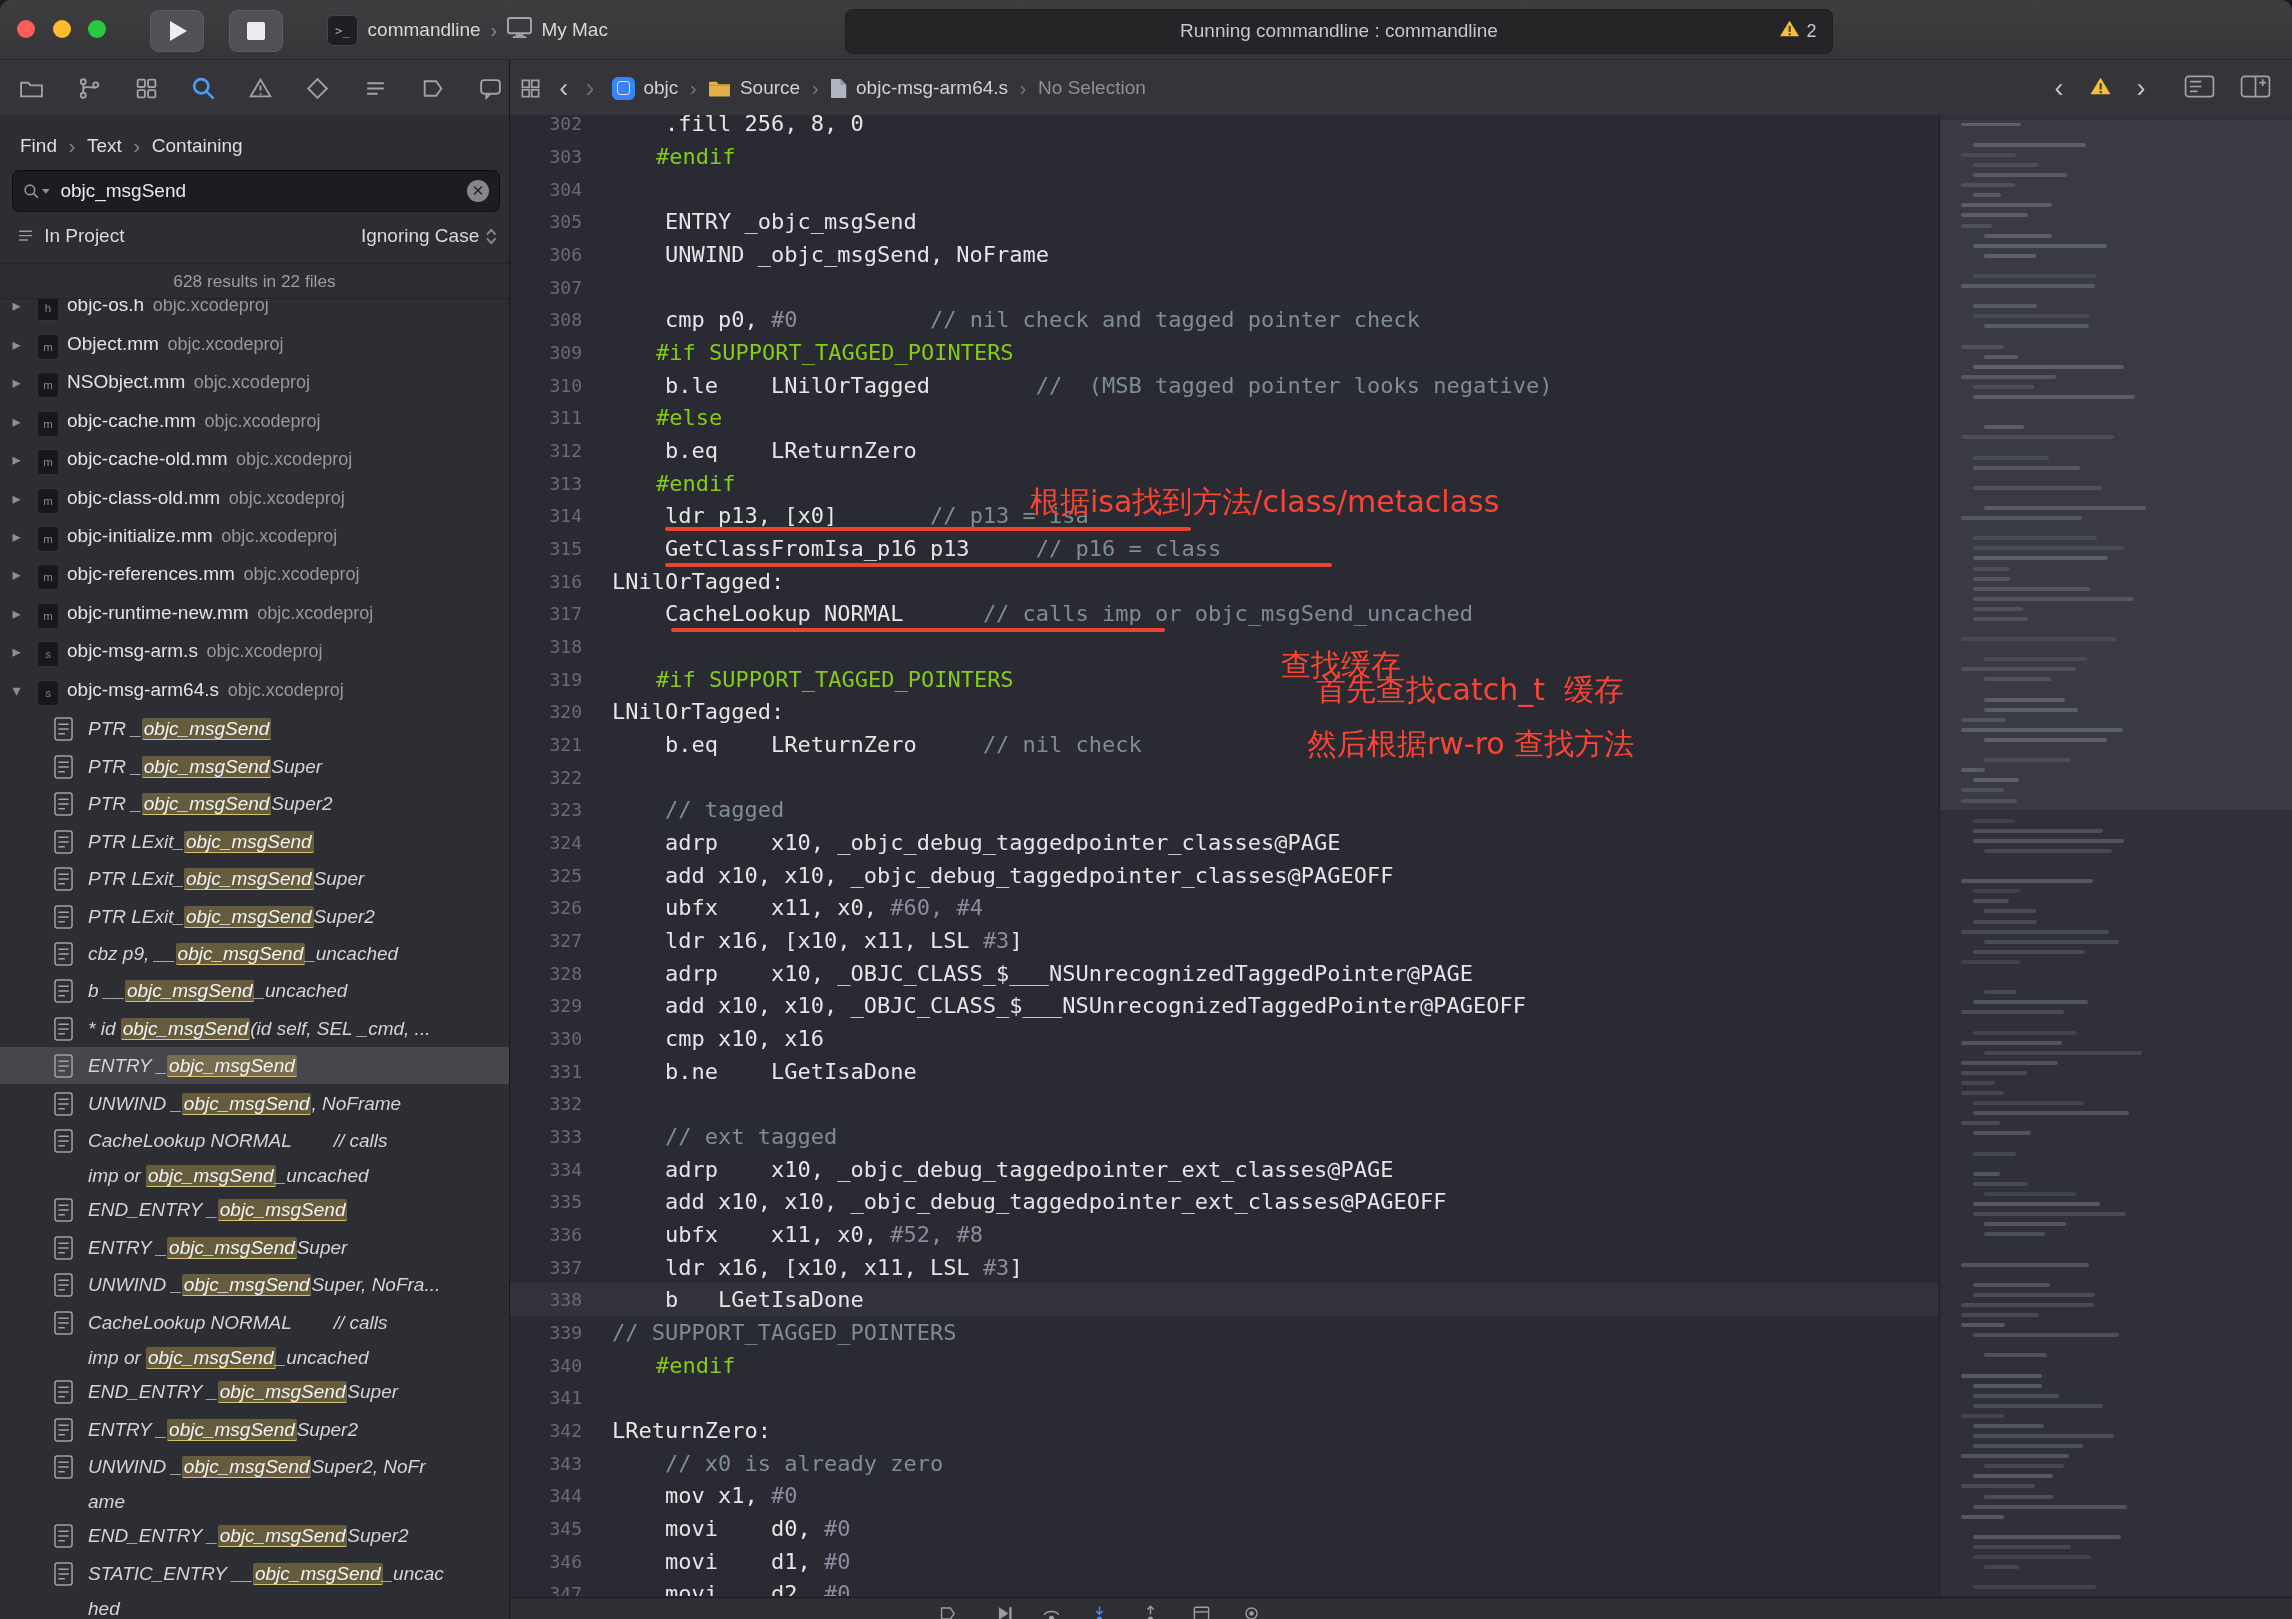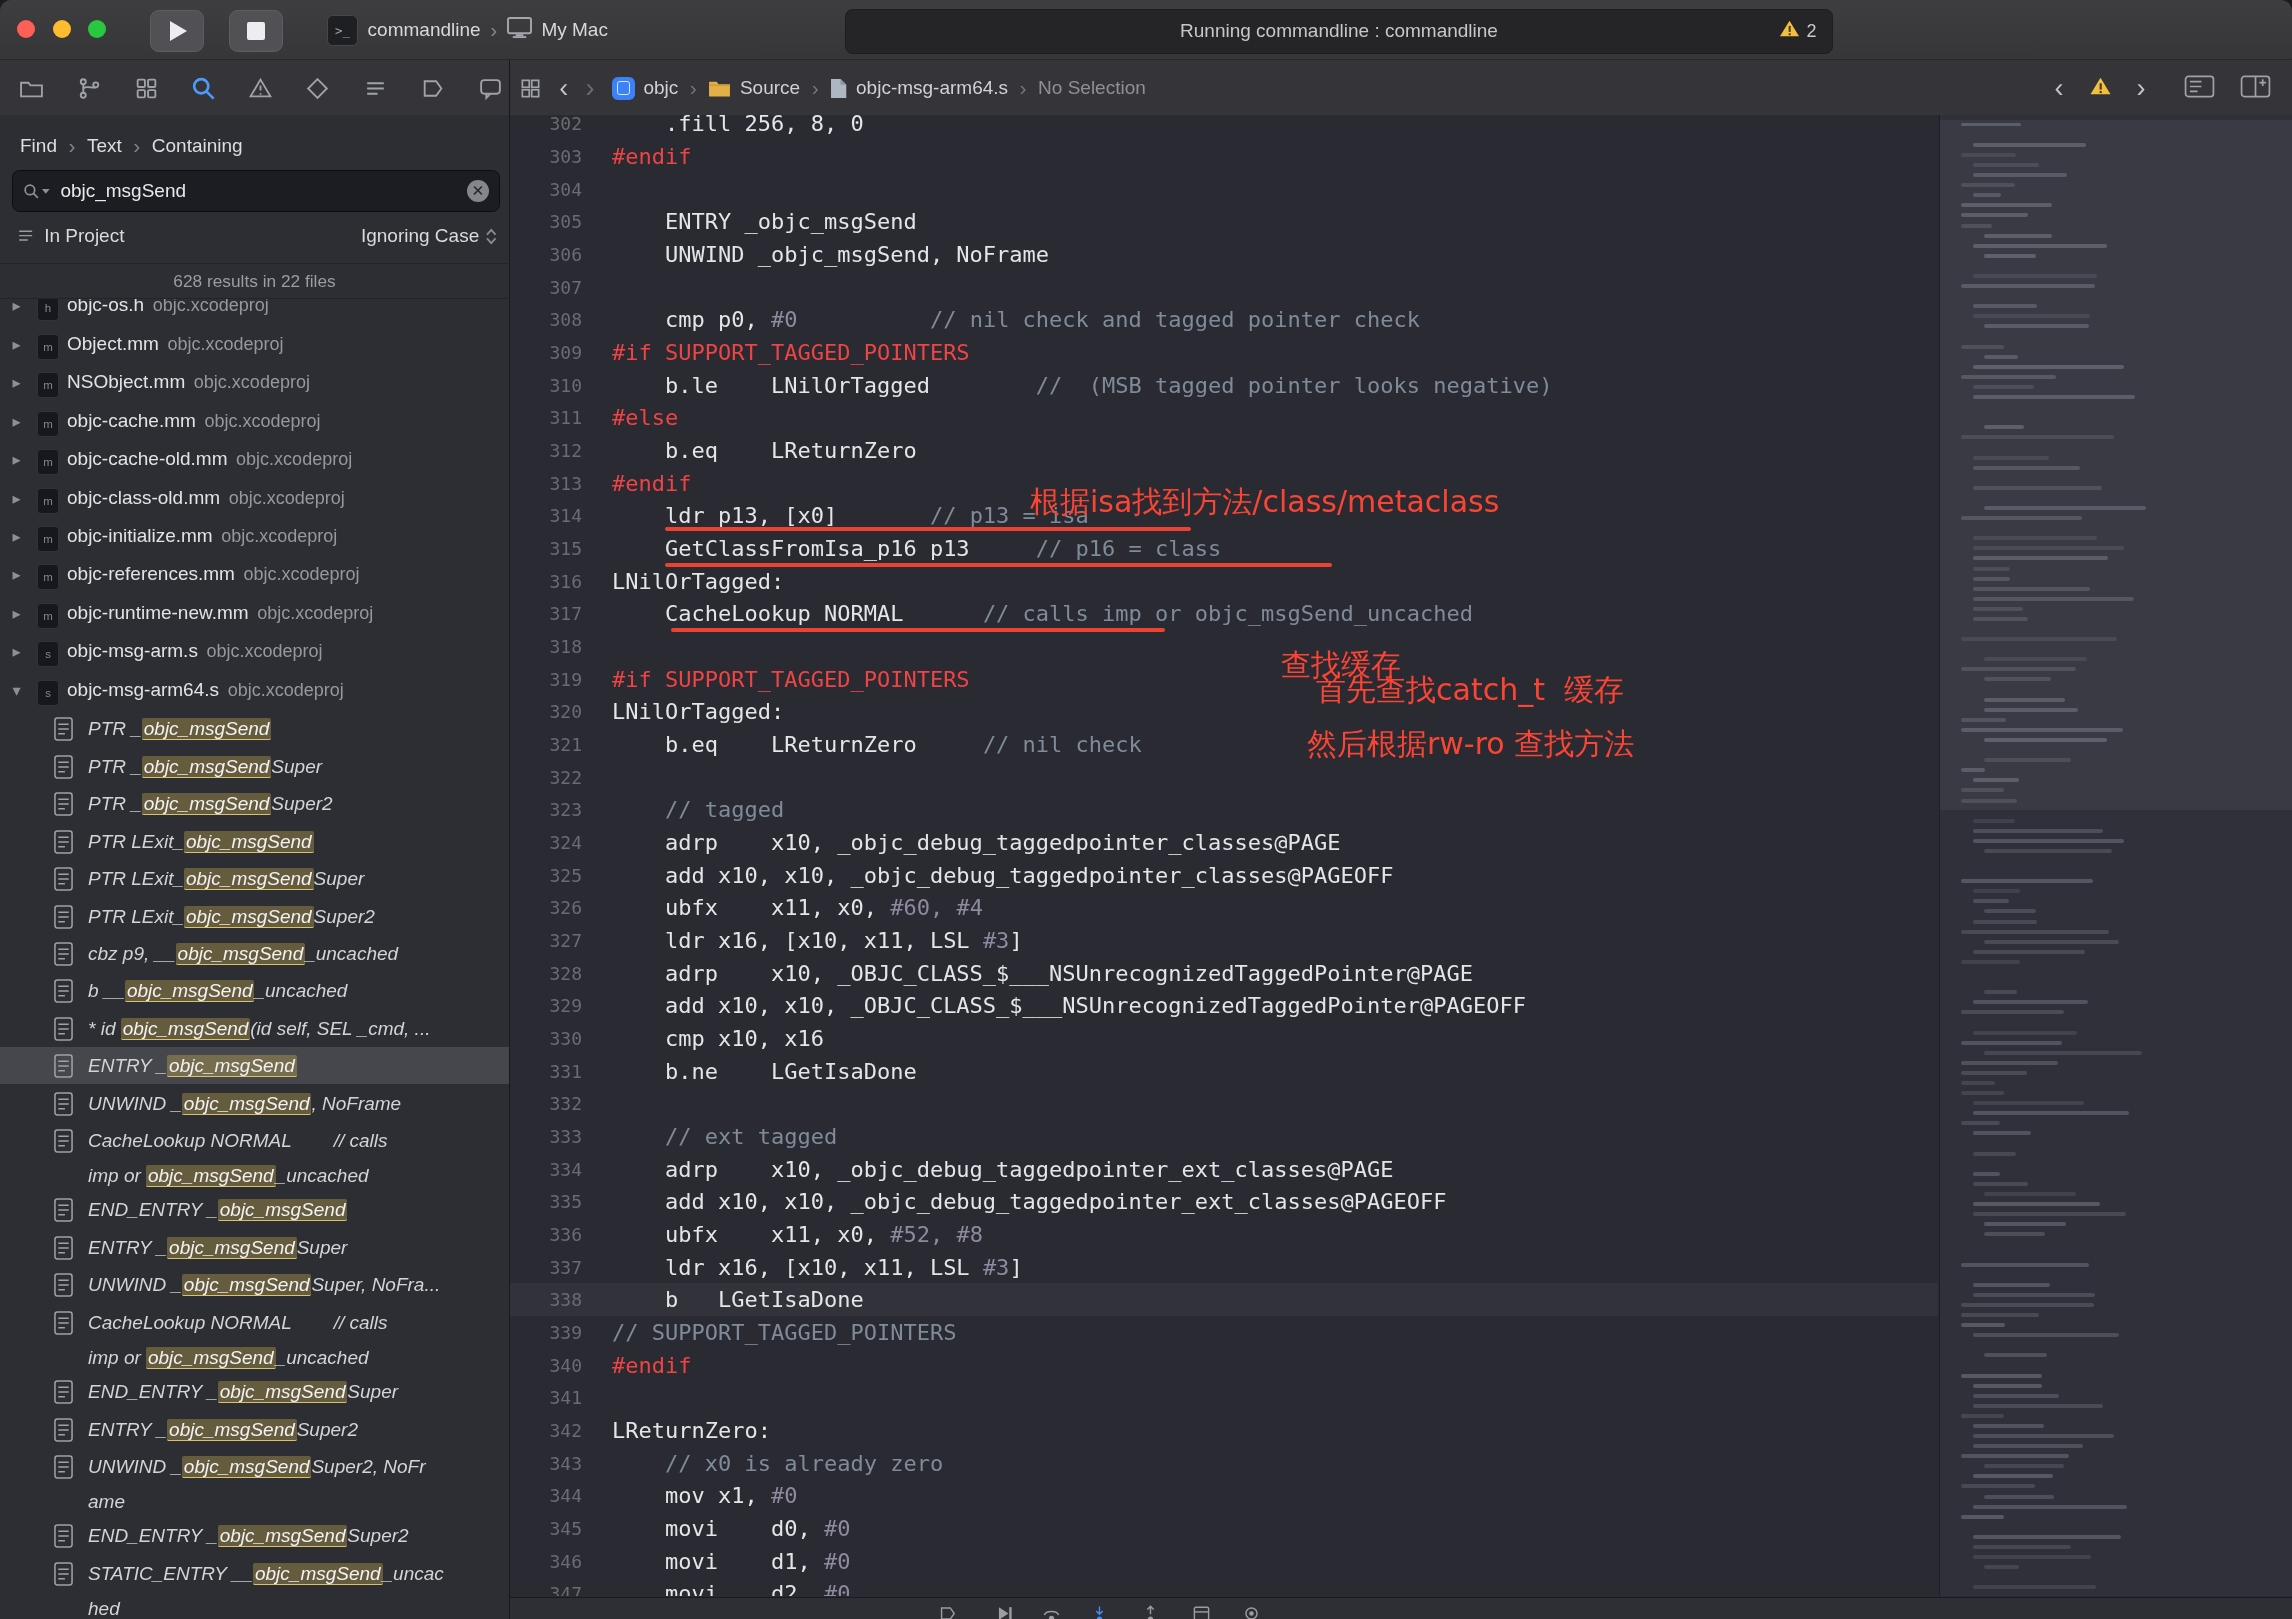--- a/index.html
+++ b/index.html
@@ -63,21 +63,21 @@
   .fname{position:absolute;left:67px;top:6.7px;color:#e3e3e5;font-size:19px;white-space:nowrap;}
   .fname .fproj{color:#97979e;font-size:18px;margin-left:8.6px;}
   .ricon{position:absolute;left:54px;top:6.7px;width:19px;height:24px;}
   .rtext{position:absolute;left:88px;top:1px;width:407px;color:#d3d4d7;font-size:19px;line-height:35px;white-space:pre-wrap;font-style:italic;}
   .rtext mark{background:rgba(222,190,86,.32);color:#f2f2f4;border-bottom:1.9px solid #d8c26a;border-radius:1.9px;padding:0 1.9px;}
   
   #editor{position:absolute;left:510px;top:115px;width:1428px;height:1481px;background:#292a32;overflow:hidden;}
   #current-line{position:absolute;left:0;width:1428px;height:33px;background:#31327a;background:#31323a;}
   .cl{position:absolute;height:33px;white-space:pre;font-family:"DejaVu Sans Mono","Liberation Mono",monospace;font-size:22px;line-height:33px;}
   .lnum{position:absolute;width:72px;text-align:right;color:#6a6b73;font-size:18px;line-height:33px;font-family:"DejaVu Sans Mono",monospace;}
-  .sc{color:#e4e5e7;} .sm{color:#7f8c98;} .sd{color:#ef4444;} .sn{color:#8f8aa0;}
+  .sc{color:#e4e5e7;} .sm{color:#7f8c98;} .sd{color:#84cc16;margin-left:44px;} .sn{color:#8f8aa0;}
   
   #annotations{position:absolute;left:0;top:0;width:1980px;height:1620px;pointer-events:none;}
   .note{position:absolute;color:#fb4534;font-size:30px;white-space:pre;font-family:"DejaVu Sans",sans-serif;}
   .redline{position:absolute;height:3.8px;background:#fb4534;border-radius:1.9px;opacity:.92;}
   
   #minimap{position:absolute;left:1939px;top:115px;width:354px;height:1481px;background:#2f3039;overflow:hidden;border-left:1px solid #1e1f24;}
   .mmbar{position:absolute;height:3.8px;border-radius:1.9px;background:#9aa0ad;}
   #mm-viewport{position:absolute;left:0;top:4.8px;width:354px;height:690px;background:rgba(255,255,255,.05);}
   
   #bottombar{position:absolute;left:510px;top:1597px;width:1782px;height:23px;background:#2e2f34;border-top:1px solid #1b1b1f;overflow:hidden;}

